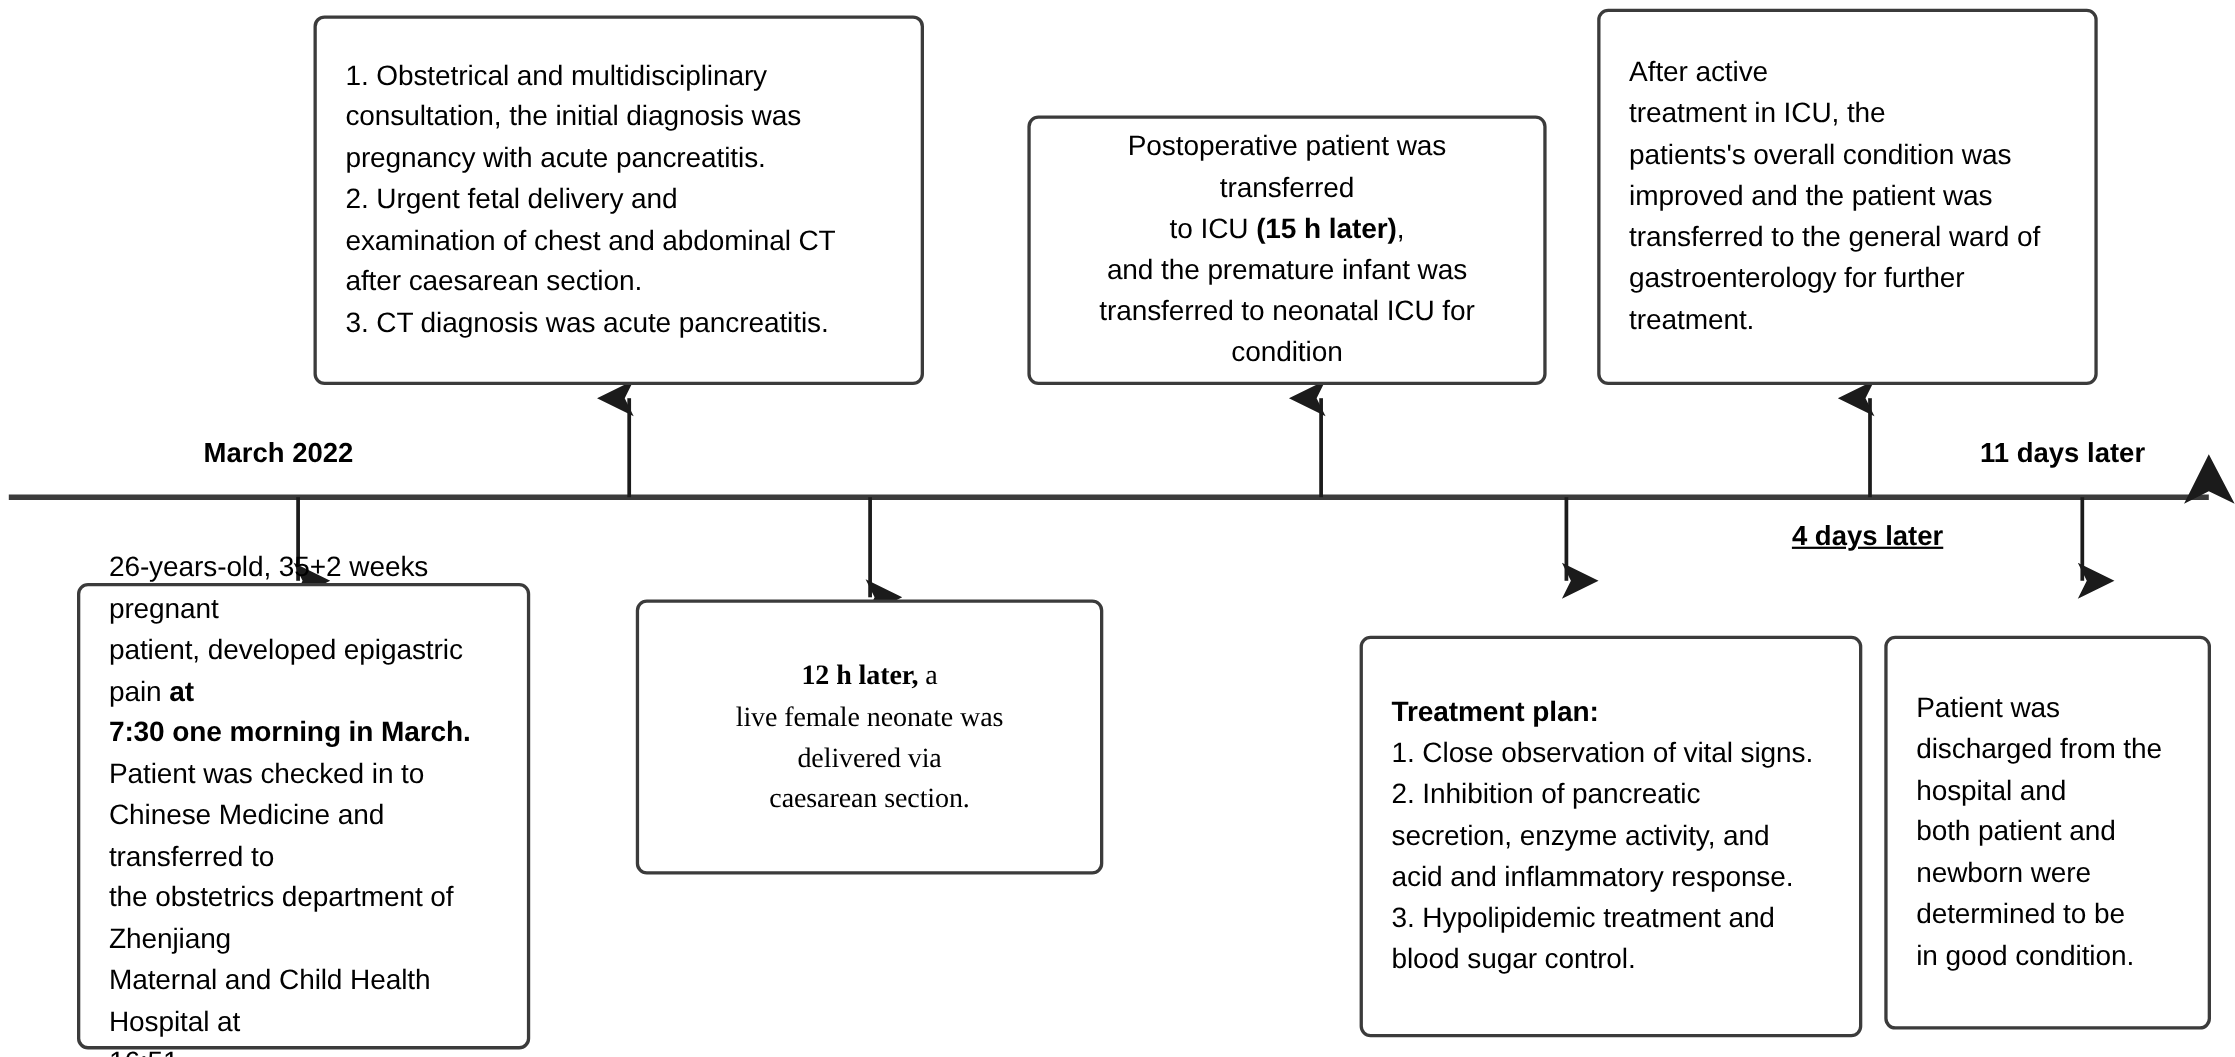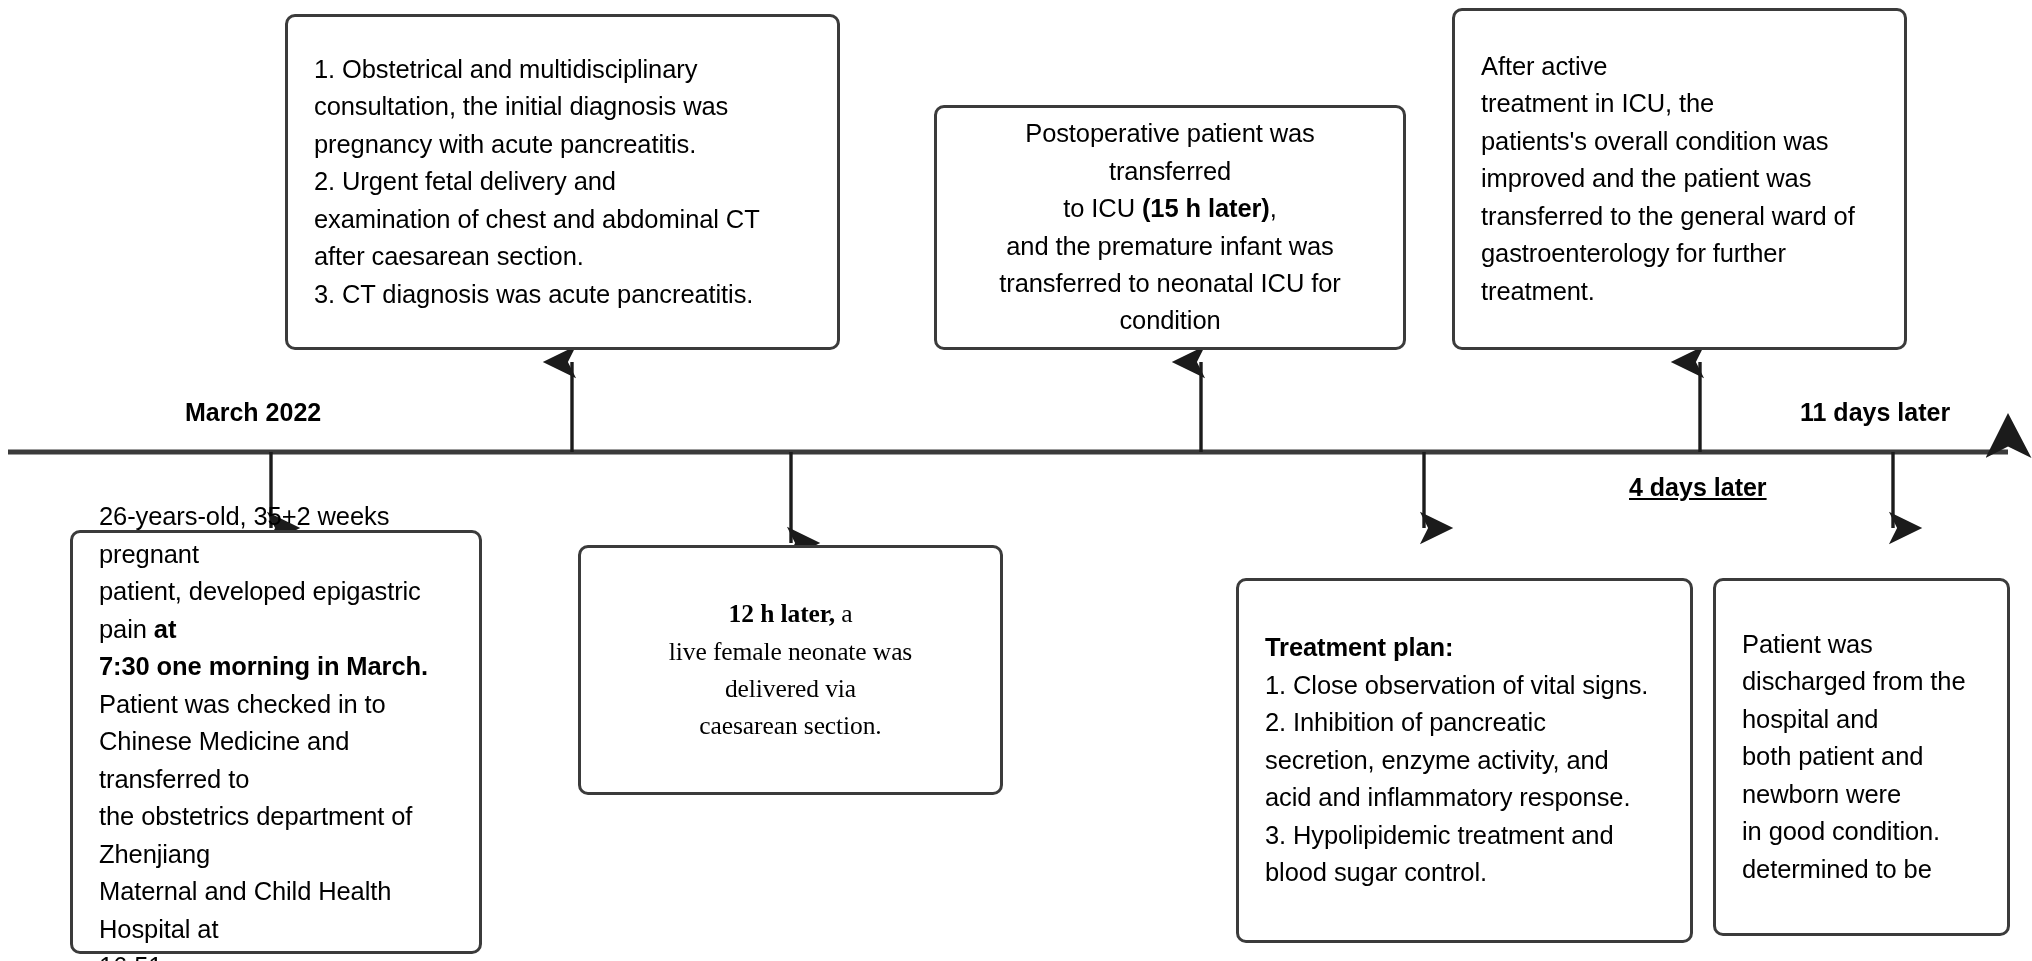--- a/index.html
+++ b/index.html
@@ -157,18 +157,18 @@
       </div>
   </div>
 
   <div class="node left" style="left:1713px; top:578px; width:297px; height:358px;">
     <div class="body">
         <div><span>Patient was</span></div>
         <div><span>discharged from the</span></div>
         <div><span>hospital and</span></div>
         <div><span>both patient and</span></div>
         <div><span>newborn were</span></div>
+        <div><span>determined to be</span></div>
         <div><span>in good condition.</span></div>
-        <div><span>determined to be</span></div>
       </div>
   </div>
 
 </div>
 
 </body></html>

